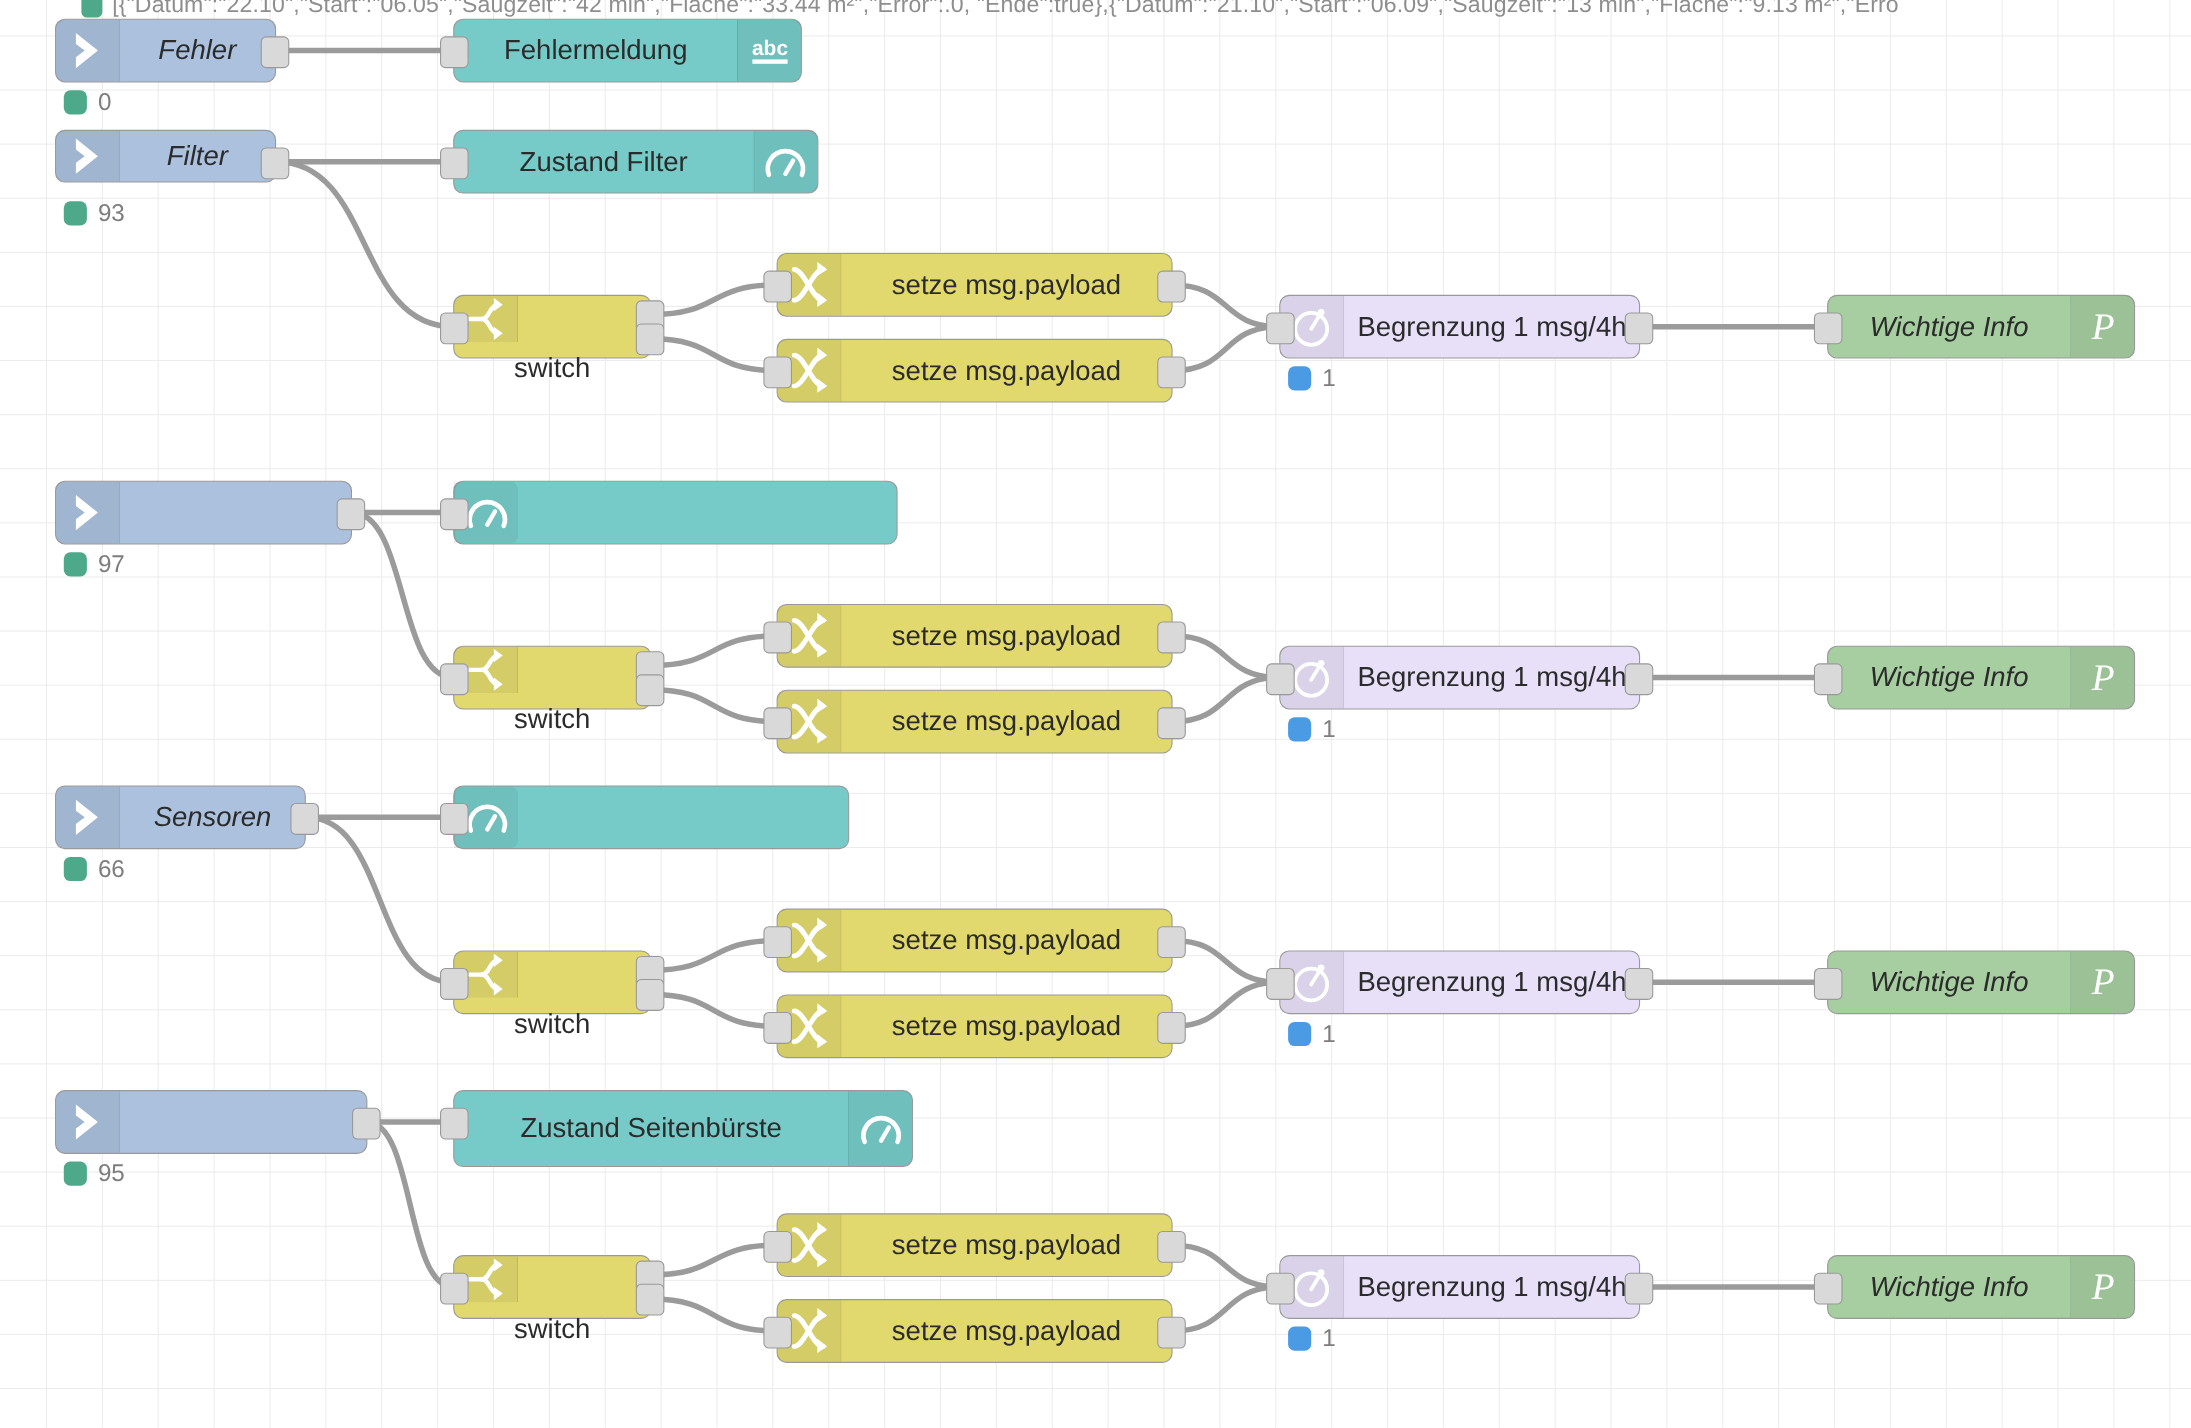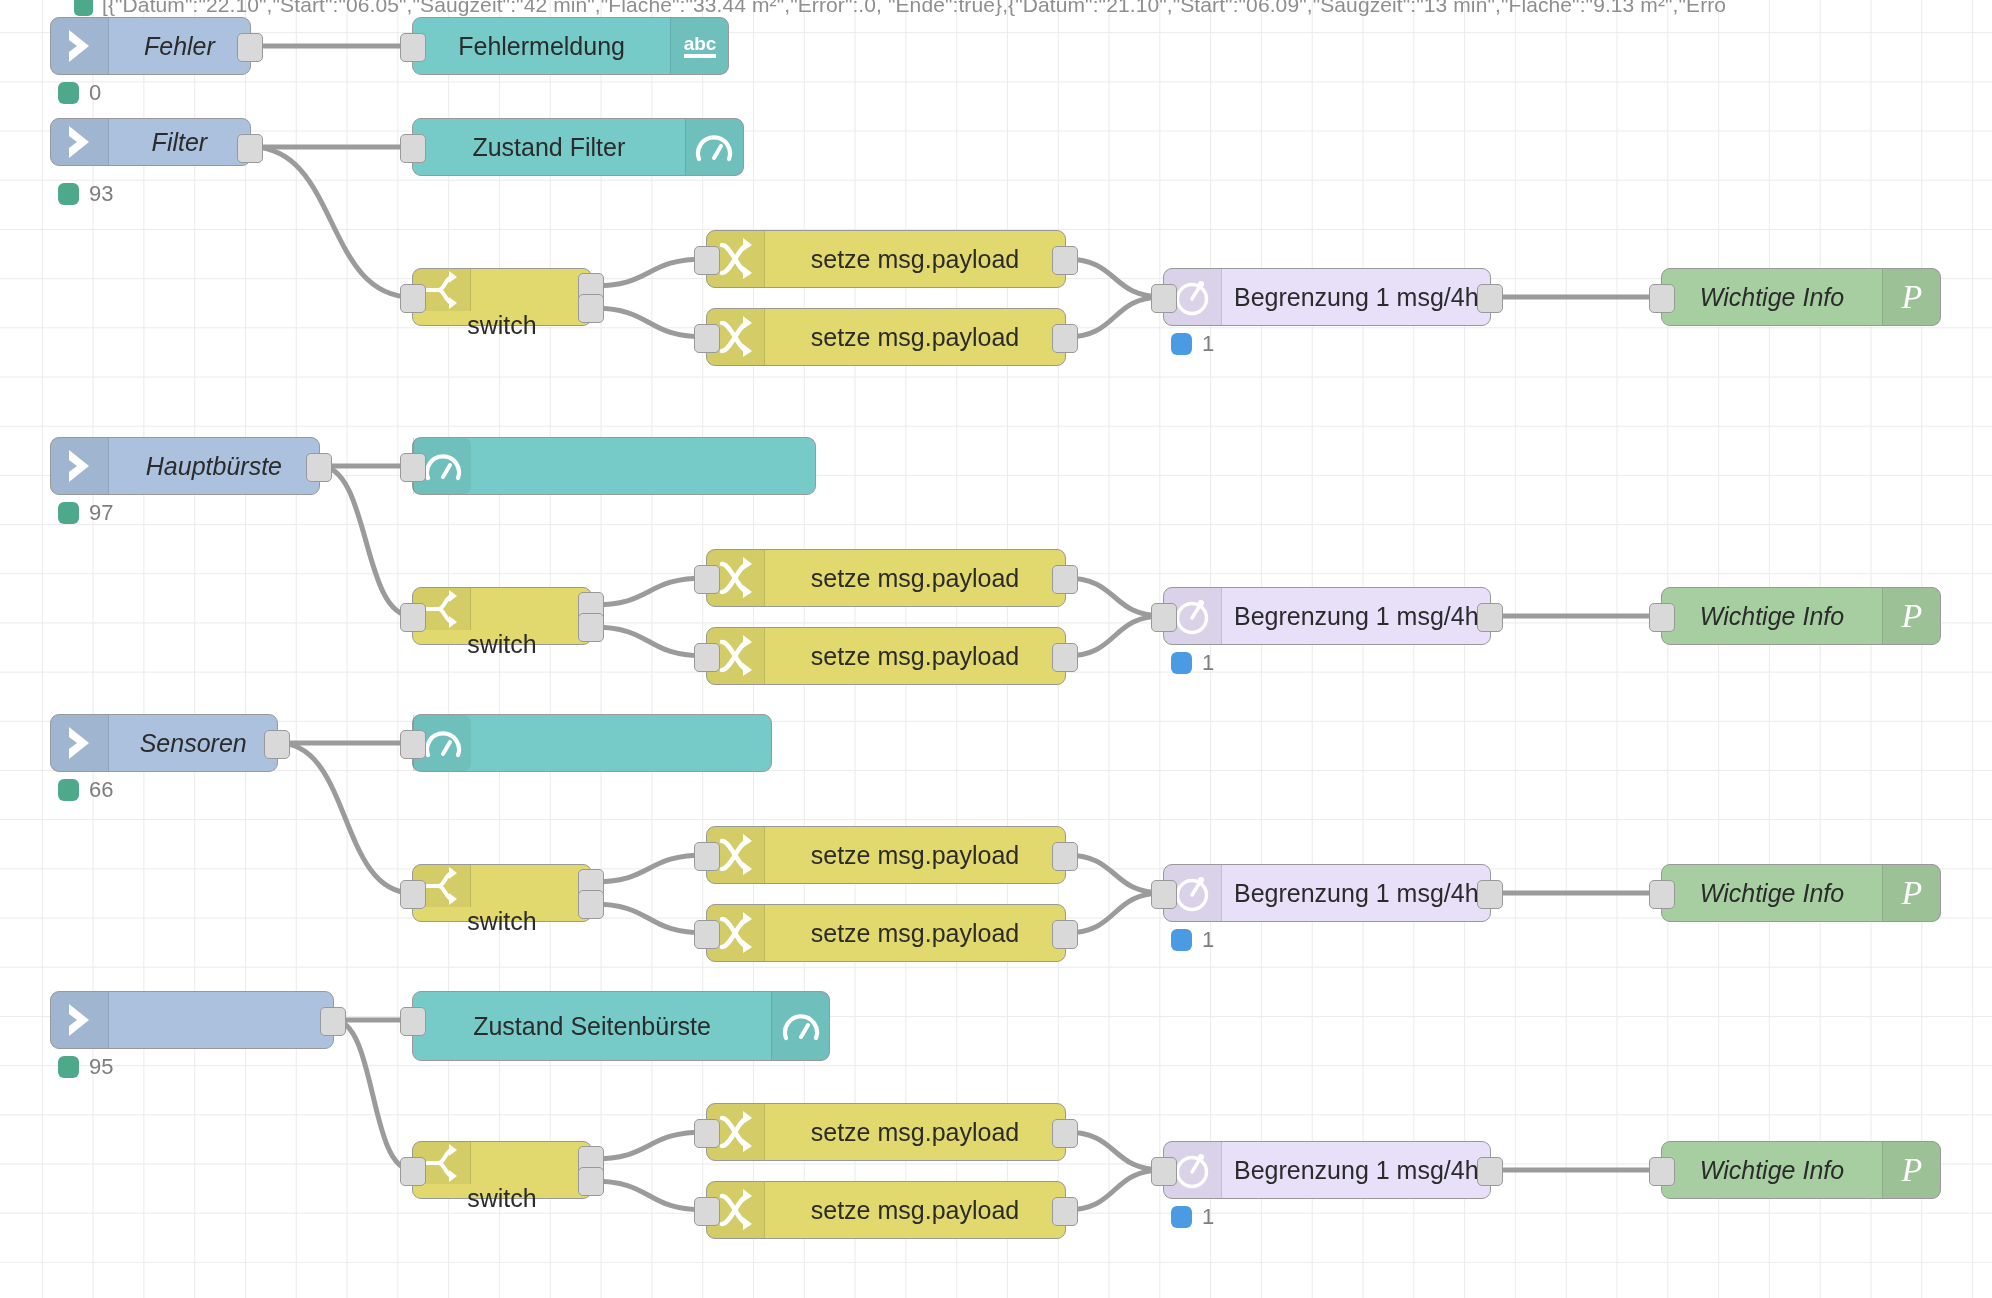--- a/index.html
+++ b/index.html
@@ -73,21 +73,21 @@
     overflow: visible;
     z-index: 3;
   }
   .node .label {
     flex: 1;
     display: flex;
     align-items: center;
     justify-content: center;
     font-size: 25px;
     color: #2b2b2b;
-    padding: 0 12px;
+    padding: 10px 12px;
     white-space: nowrap;
   }
   .node .label.italic { font-style: italic; }
 
   .icon-box {
     width: 57px;
     flex: none;
     display: flex;
     align-items: center;
     justify-content: center;
@@ -295,21 +295,20 @@
           </svg>
         </div>
         <div class="port in" style="top:14.5px"></div>
       </div>
       <div class="node n-link" style="left: 50px; top: 437px; width: 269.8px; height: 58px;">
         <div class="icon-box left">
           <svg width="34" height="40" viewBox="0 0 34 40">
             <path d="M6 4 L26 20 L6 36 L6 26 L14 20 L6 14 Z" fill="#ffffff"></path>
           </svg>
         </div>
-        <div class="label italic">Hauptbürste</div>
         <div class="port out" style="top:14.5px"></div>
       </div>
       <div class="node-status" style="left: 58px; top: 500px;">
         <span class="sdot green"></span>
                  <span class="stext">97</span>
       </div>
       <div class="node n-status" style="left: 412px; top: 437px; width: 403.6px; height: 58px;">
         <div class="icon-box right">
           <svg width="40" height="36" viewBox="0 0 40 36">
         <path d="M5 30 A16 16 0 1 1 35 30" fill="none" stroke="#ffffff" stroke-width="4.2" stroke-linecap="round"></path>

